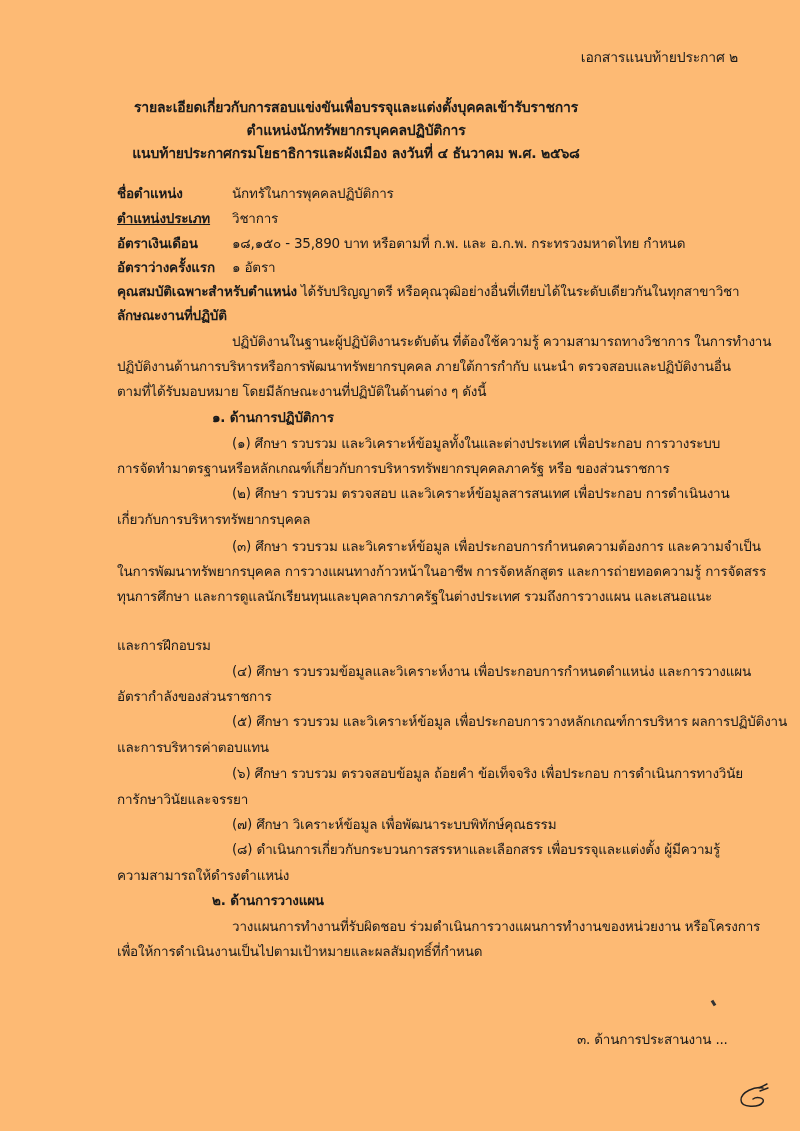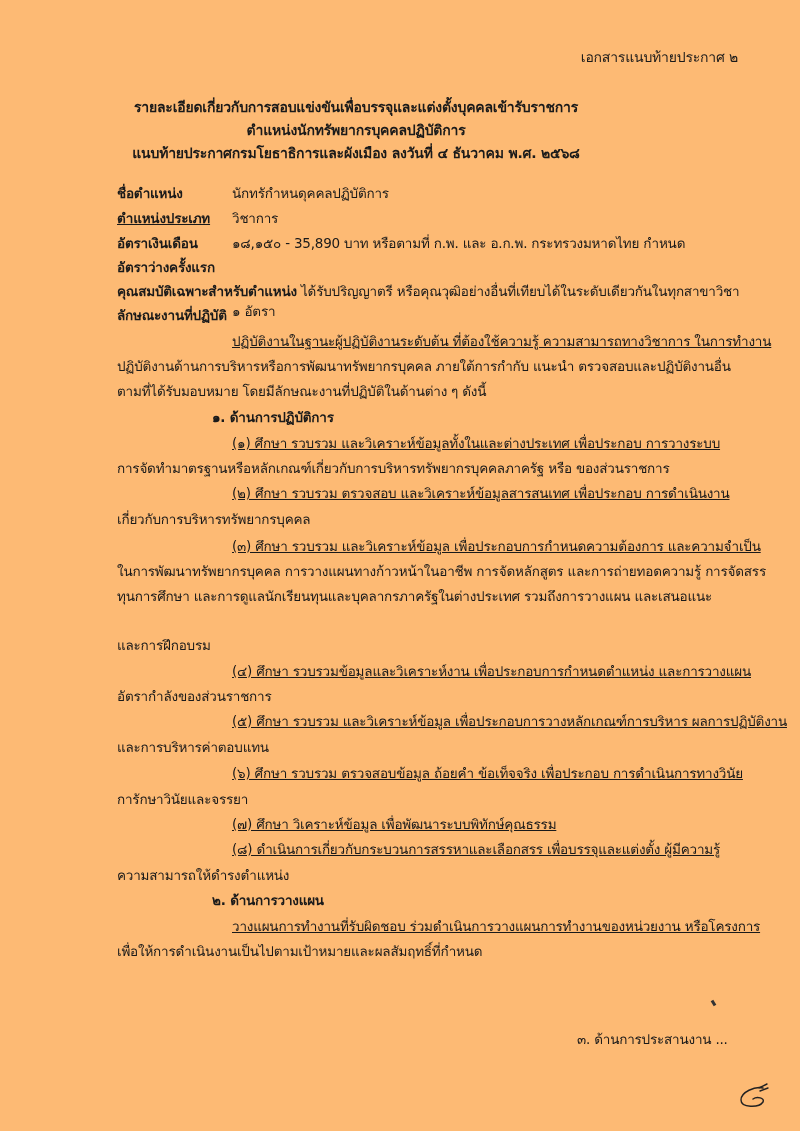--- a/index.html
+++ b/index.html
@@ -9,49 +9,49 @@
       color: #1a1a1a;
     }
     .page { position: absolute; left: 0; top: 0; width: 800px; height: 1131px; background: #fdba74; }
     .t { position: absolute; white-space: nowrap; font-size: 13.5px; line-height: 18px; letter-spacing: -0.2px; }
     .b { font-weight: bold; }
     .attach-label { right: 62px; top: 48px; font-size: 14px; }
     .title { left: 0; width: 712px; text-align: center; font-weight: bold; font-size: 14px; }
     .field-label { left: 117px; font-weight: bold; }
     .field-value { left: 232px; }
     .indent1 { left: 212px; }
-    .indent2 { left: 232px; text-decoration: underline; }
+    .indent2 { left: 232px; }
     .heading { font-weight: bold; }
     .signature {
       position: absolute; left: 733px; top: 1082px; width: 40px; height: 30px;
     }
     .mark { position: absolute; left: 712px; top: 1000px; width: 3px; height: 6px; background: #333; transform: rotate(-30deg); }
   </style>
 </head>
 <body>
 
 <div class="page">
 
   <div class="t attach-label">เอกสารแนบท้ายประกาศ ๒</div>
 
   <div class="t title" style="top:98px;">รายละเอียดเกี่ยวกับการสอบแข่งขันเพื่อบรรจุและแต่งตั้งบุคคลเข้ารับราชการ</div>
   <div class="t title" style="top:121px;">ตำแหน่งนักทรัพยากรบุคคลปฏิบัติการ</div>
   <div class="t title" style="top:144px;">แนบท้ายประกาศกรมโยธาธิการและผังเมือง  ลงวันที่  ๔  ธันวาคม พ.ศ. ๒๕๖๘</div>
 
   <div class="t field-label" style="top:184px;">ชื่อตำแหน่ง</div>
-  <div class="t field-value" style="top:184px;">นักทรักำหนดุคคลปฏิบัติการ</div>
+  <div class="t field-value" style="top:184px;">นักทรัในการพุคคลปฏิบัติการ</div>
 
   <div class="t field-label" style="top:209px;text-decoration:underline;">ตำแหน่งประเภท</div>
   <div class="t field-value" style="top:209px;">วิชาการ</div>
 
   <div class="t field-label" style="top:234px;">อัตราเงินเดือน</div>
   <div class="t field-value" style="top:234px;">๑๘,๑๕๐ - 35,890 บาท หรือตามที่ ก.พ. และ อ.ก.พ. กระทรวงมหาดไทย กำหนด</div>
 
   <div class="t field-label" style="top:258px;">อัตราว่างครั้งแรก</div>
-  <div class="t field-value" style="top:258px;margin-top:44px;">๑ อัตรา</div>
+  <div class="t field-value" style="top:258px;">๑ อัตรา</div>
 
   <div class="t" style="left:117px; top:282px;">
     <span class="b">คุณสมบัติเฉพาะสำหรับตำแหน่ง</span>
     <span>ได้รับปริญญาตรี หรือคุณวุฒิอย่างอื่นที่เทียบได้ในระดับเดียวกันในทุกสาขาวิชา</span>
   </div>
 
   <div class="t b" style="left:117px; top:306px;">ลักษณะงานที่ปฏิบัติ</div>
 
   <div class="t indent2" style="top:332px;">ปฏิบัติงานในฐานะผู้ปฏิบัติงานระดับต้น ที่ต้องใช้ความรู้ ความสามารถทางวิชาการ ในการทำงาน</div>
   <div class="t" style="left:117px; top:357px;">ปฏิบัติงานด้านการบริหารหรือการพัฒนาทรัพยากรบุคคล ภายใต้การกำกับ แนะนำ ตรวจสอบและปฏิบัติงานอื่น</div>

